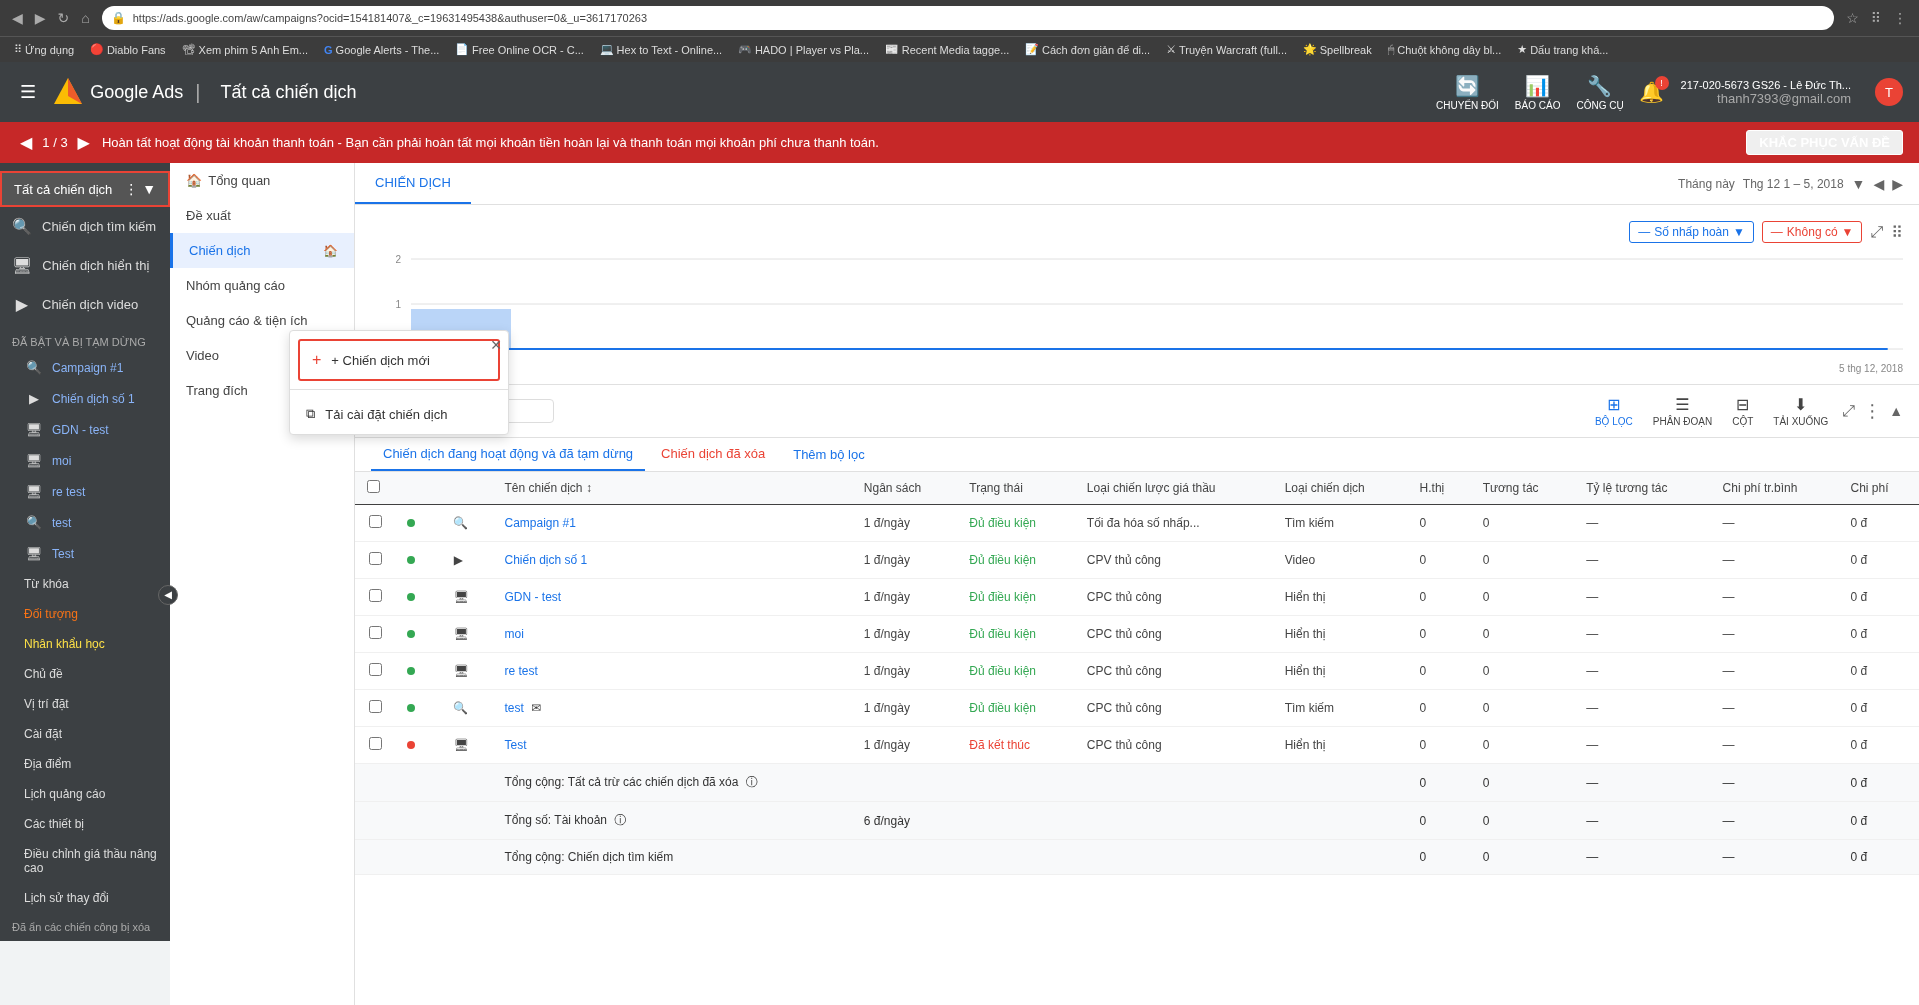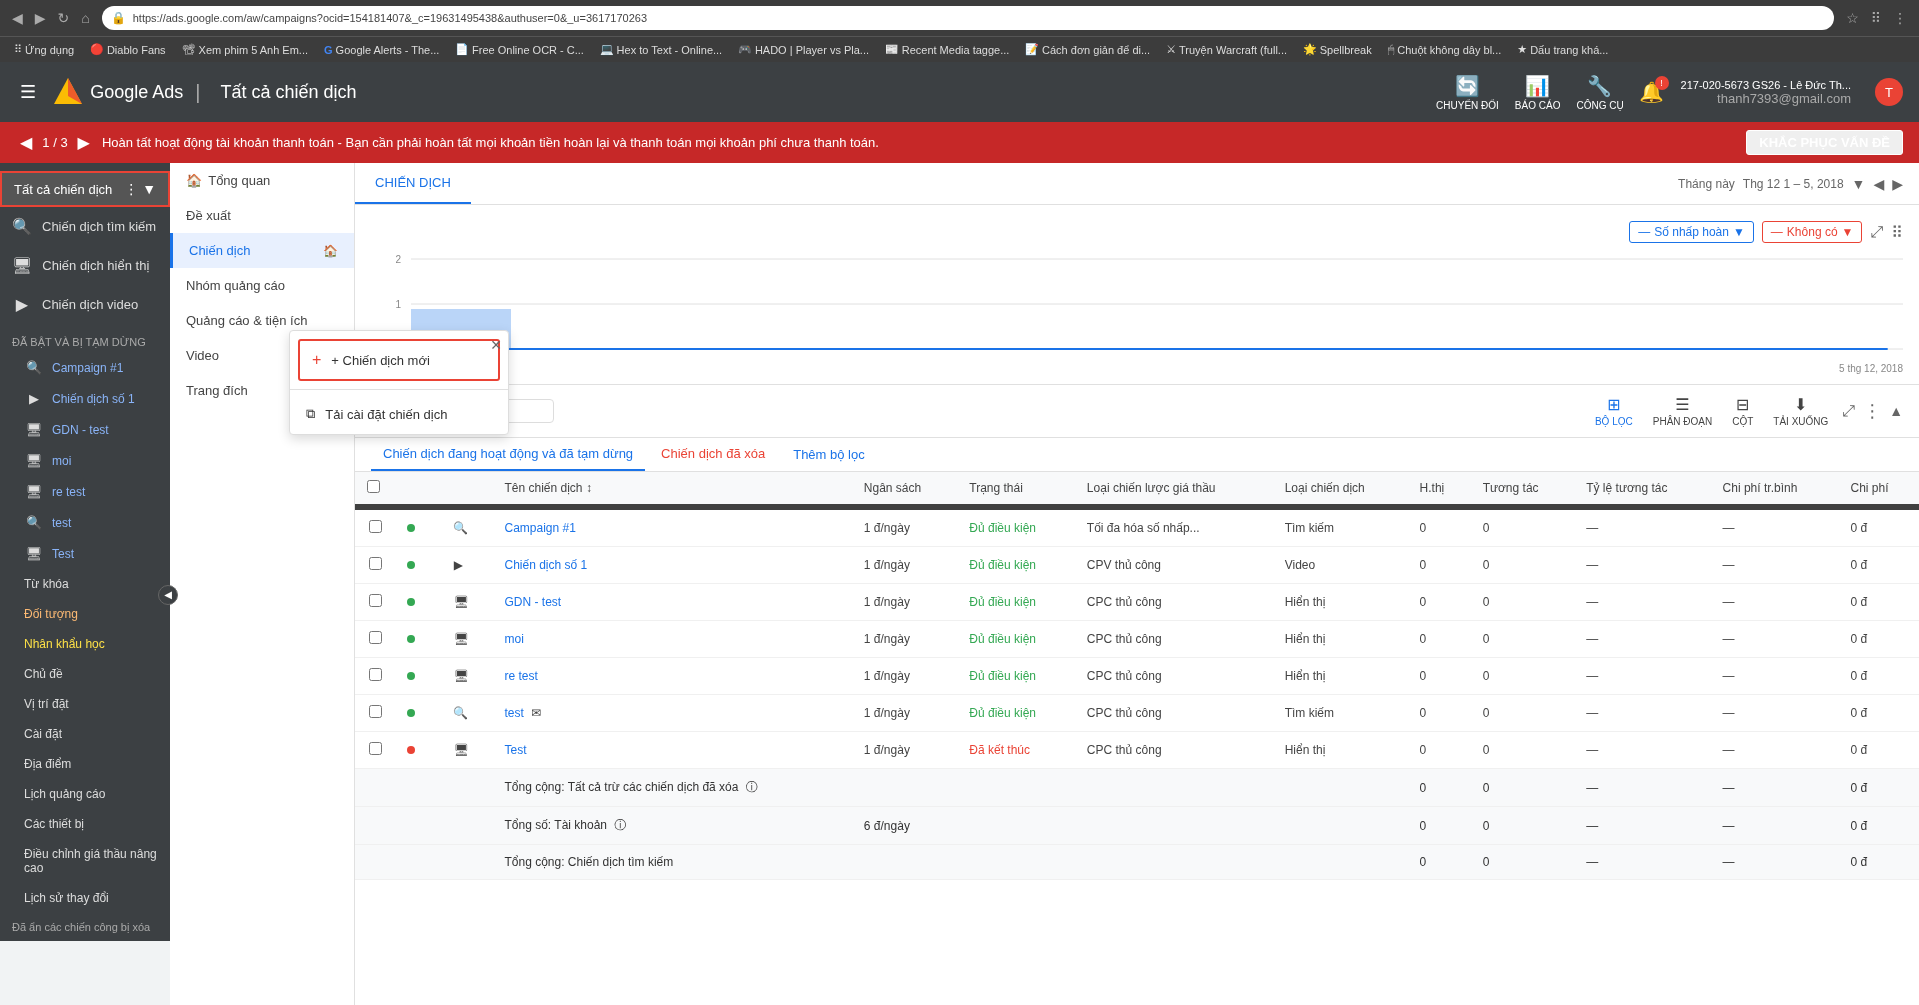--- a/index.html
+++ b/index.html
@@ -313,21 +313,21 @@
     .table-tab-filter { color: #1a73e8; cursor: pointer; font-size: 13px; padding: 8px 12px; }
 
     
     .data-table {
       width: 100%;
       border-collapse: collapse;
       font-size: 12px;
     }
     .data-table th {
       background: #f8f9fa;
-      border-bottom: 6px solid #404040;
+      border-bottom: 1px solid #404040;
       padding: 8px 12px;
       text-align: left;
       color: #444;
       font-weight: 500;
       white-space: nowrap;
       position: sticky;
       top: 0;
     }
     .data-table td {
       padding: 10px 12px;
@@ -600,21 +600,21 @@
       </div>
       <div class="sidebar-sub-item">
         <span class="sidebar-nav-icon" style="font-size:13px;">🖥</span>
         <span style="color:#8ab4f8;">Test</span>
       </div>
 
       <div class="sidebar-sub-item">
         <span style="color:#ddd;">Từ khóa</span>
       </div>
       <div class="sidebar-sub-item">
-        <span style="color:#fdba74;">Đối tượng</span>
+        <span style="color:#f97316;">Đối tượng</span>
       </div>
       <div class="sidebar-sub-item">
         <span style="color:#fde047;">Nhân khẩu học</span>
       </div>
       <div class="sidebar-sub-item">
         <span style="color:#ddd;">Chủ đề</span>
       </div>
       <div class="sidebar-sub-item">
         <span style="color:#ddd;">Vị trí đặt</span>
       </div>

